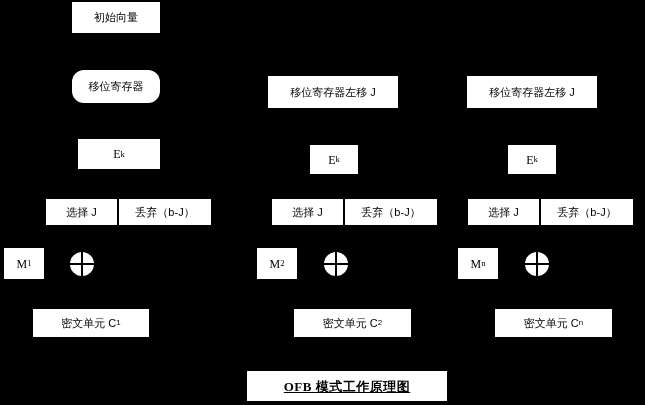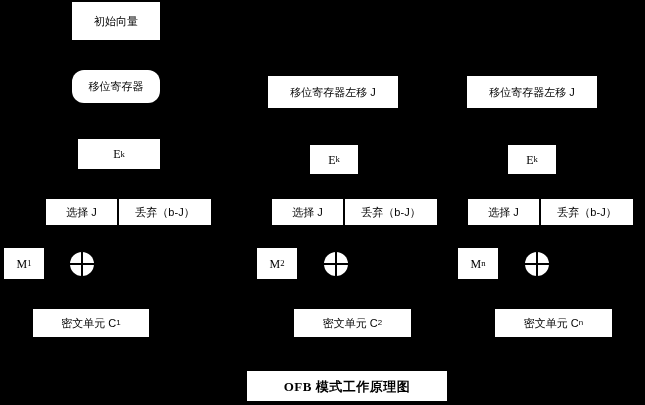--- a/index.html
+++ b/index.html
@@ -70,21 +70,21 @@
     left: 50%;
     width: 2px;
     margin-left: -1px;
   }
 </style>
 </head>
 <body>
 
 <div id="canvas">
 
-  <div class="box" style="left:72px; top:2px; width:88px; height:38px;">
+  <div class="box" style="left:72px; top:2px; width:88px; height:31px;">
     <span>初始向量</span>
   </div>
 
   <div class="box" style="left:72px; top:70px; width:88px; height:33px;border-radius:12px;">
     <span>移位寄存器</span>
   </div>
 
   <div class="box serif" style="left:78px; top:139px; width:82px; height:30px;">
     <span>E</span>
       <span class="sub">k</span>
@@ -167,17 +167,17 @@
   <div class="xor" style="left:525px; top:252px; width:24px; height:24px;">
     <span class="hbar"></span>
     <span class="vbar"></span>
   </div>
 
   <div class="box" style="left:495px; top:309px; width:117px; height:28px;">
     <span>密文单元 C</span>
       <span class="sub">n</span>
   </div>
 
-  <div class="box title" style="left:247px; top:371px; width:200px; height:30px;">
+  <div class="box title" style="left:247px; top:371px; width:200px; height:30px;text-decoration:underline;">
     <span>OFB 模式工作原理图</span>
   </div>
 
 </div>
 
 </body></html>

